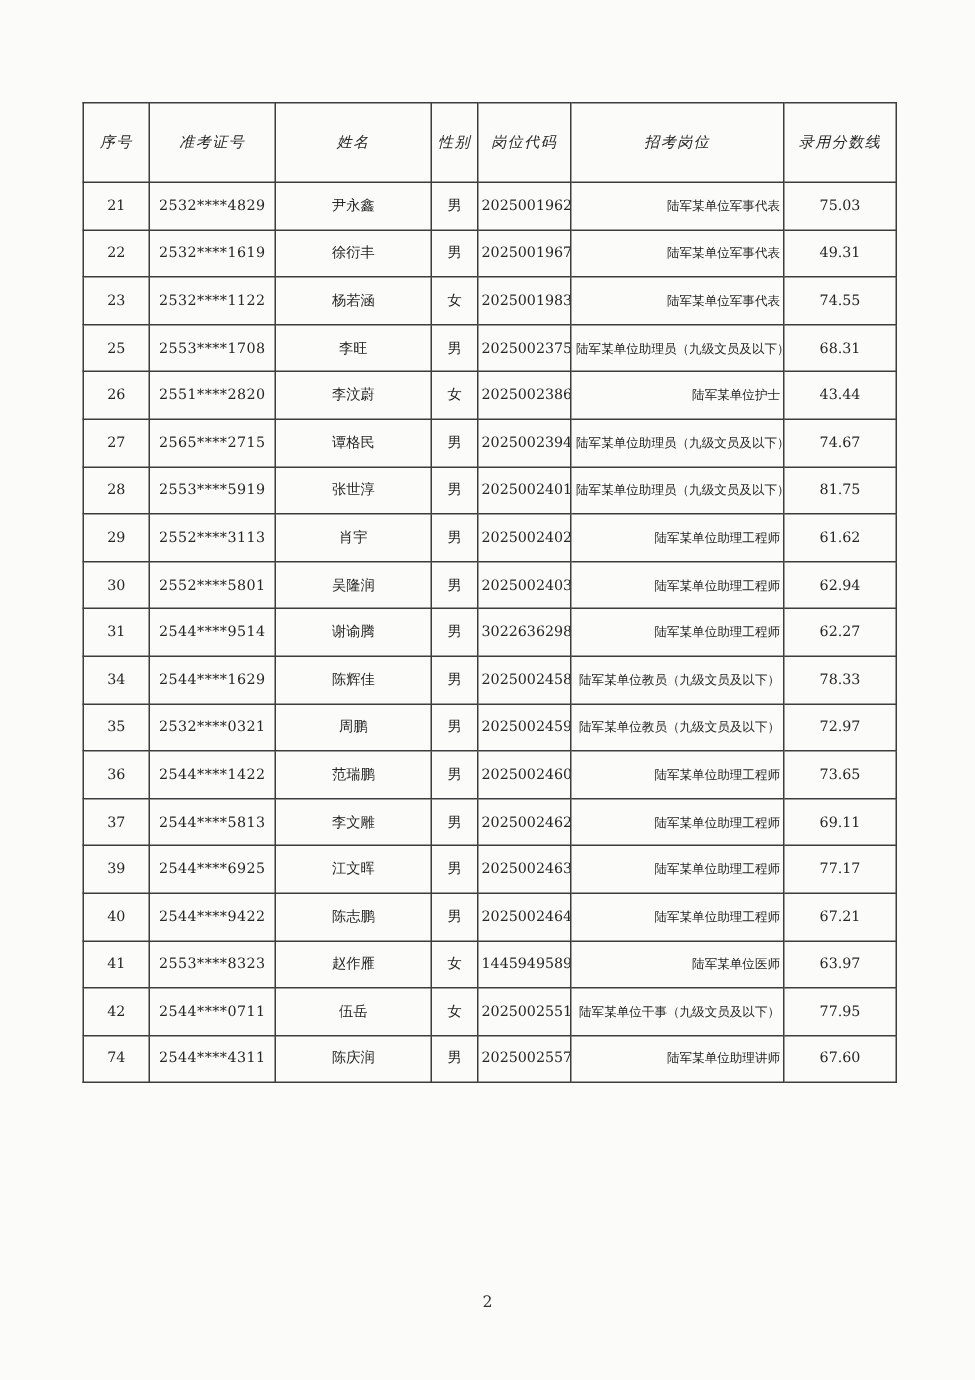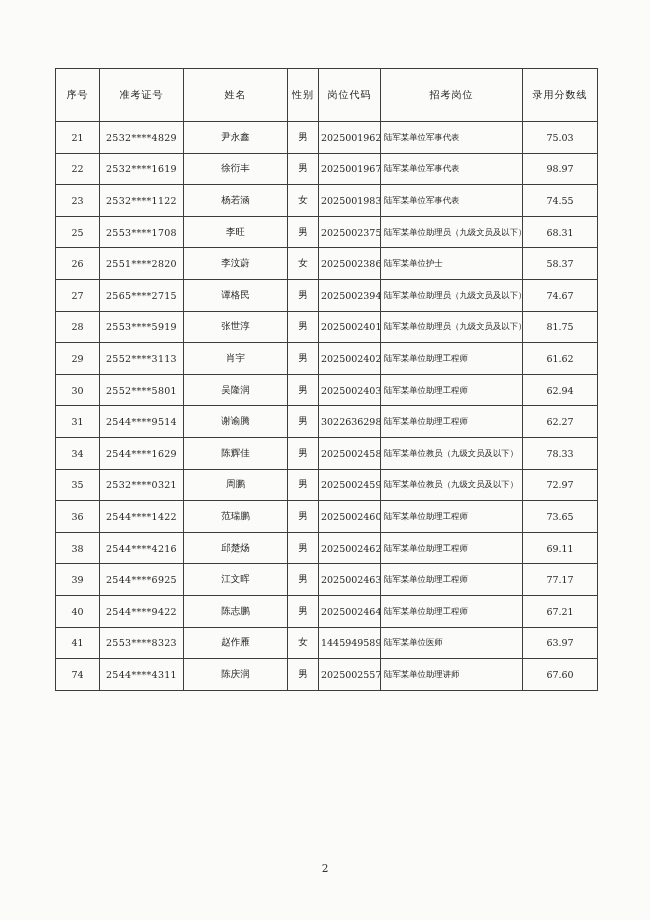--- a/index.html
+++ b/index.html
@@ -37,29 +37,30 @@
     font-size: 9.5px;
     text-align: center;
     vertical-align: middle;
     padding: 0 2px;
     overflow: hidden;
     white-space: nowrap;
     color: #262626;
   }
   table.score-table thead th {
     height: 52px;
+    font-style: italic;
     font-size: 10px;
     letter-spacing: 1px;
   }
   table.score-table tbody td {
     height: 30.6px;
   }
   
   table.score-table td.col5 {
-    text-align: left;
+    text-align: right;
     padding-left: 3px;
     font-size: 8.4px;
     letter-spacing: 0;
   }
   table.score-table td.col1 {
     letter-spacing: 0.3px;
   }
   .pageno {
     position: absolute;
     left: 0;
@@ -105,21 +106,21 @@
           <td class="col5">陆军某单位军事代表</td>
           <td class="col6">75.03</td>
         </tr>
         <tr>
           <td class="col0">22</td>
           <td class="col1">2532****1619</td>
           <td class="col2">徐衍丰</td>
           <td class="col3">男</td>
           <td class="col4">2025001967</td>
           <td class="col5">陆军某单位军事代表</td>
-          <td class="col6">98.97</td>
+          <td class="col6">49.31</td>
         </tr>
         <tr>
           <td class="col0">23</td>
           <td class="col1">2532****1122</td>
           <td class="col2">杨若涵</td>
           <td class="col3">女</td>
           <td class="col4">2025001983</td>
           <td class="col5">陆军某单位军事代表</td>
           <td class="col6">74.55</td>
         </tr>
@@ -132,21 +133,21 @@
           <td class="col5">陆军某单位助理员（九级文员及以下）</td>
           <td class="col6">68.31</td>
         </tr>
         <tr>
           <td class="col0">26</td>
           <td class="col1">2551****2820</td>
           <td class="col2">李汶蔚</td>
           <td class="col3">女</td>
           <td class="col4">2025002386</td>
           <td class="col5">陆军某单位护士</td>
-          <td class="col6">58.37</td>
+          <td class="col6">43.44</td>
         </tr>
         <tr>
           <td class="col0">27</td>
           <td class="col1">2565****2715</td>
           <td class="col2">谭格民</td>
           <td class="col3">男</td>
           <td class="col4">2025002394</td>
           <td class="col5">陆军某单位助理员（九级文员及以下）</td>
           <td class="col6">74.67</td>
         </tr>
@@ -207,23 +208,23 @@
         <tr>
           <td class="col0">36</td>
           <td class="col1">2544****1422</td>
           <td class="col2">范瑞鹏</td>
           <td class="col3">男</td>
           <td class="col4">2025002460</td>
           <td class="col5">陆军某单位助理工程师</td>
           <td class="col6">73.65</td>
         </tr>
         <tr>
-          <td class="col0">38</td>
-          <td class="col1">2544****4216</td>
-          <td class="col2">邱楚炀</td>
+          <td class="col0">37</td>
+          <td class="col1">2544****5813</td>
+          <td class="col2">李文雕</td>
           <td class="col3">男</td>
           <td class="col4">2025002462</td>
           <td class="col5">陆军某单位助理工程师</td>
           <td class="col6">69.11</td>
         </tr>
         <tr>
           <td class="col0">39</td>
           <td class="col1">2544****6925</td>
           <td class="col2">江文晖</td>
           <td class="col3">男</td>
@@ -241,20 +242,29 @@
           <td class="col6">67.21</td>
         </tr>
         <tr>
           <td class="col0">41</td>
           <td class="col1">2553****8323</td>
           <td class="col2">赵作雁</td>
           <td class="col3">女</td>
           <td class="col4">1445949589</td>
           <td class="col5">陆军某单位医师</td>
           <td class="col6">63.97</td>
+        </tr>
+        <tr>
+          <td class="col0">42</td>
+          <td class="col1">2544****0711</td>
+          <td class="col2">伍岳</td>
+          <td class="col3">女</td>
+          <td class="col4">2025002551</td>
+          <td class="col5">陆军某单位干事（九级文员及以下）</td>
+          <td class="col6">77.95</td>
         </tr>
         <tr>
           <td class="col0">74</td>
           <td class="col1">2544****4311</td>
           <td class="col2">陈庆润</td>
           <td class="col3">男</td>
           <td class="col4">2025002557</td>
           <td class="col5">陆军某单位助理讲师</td>
           <td class="col6">67.60</td>
         </tr>

